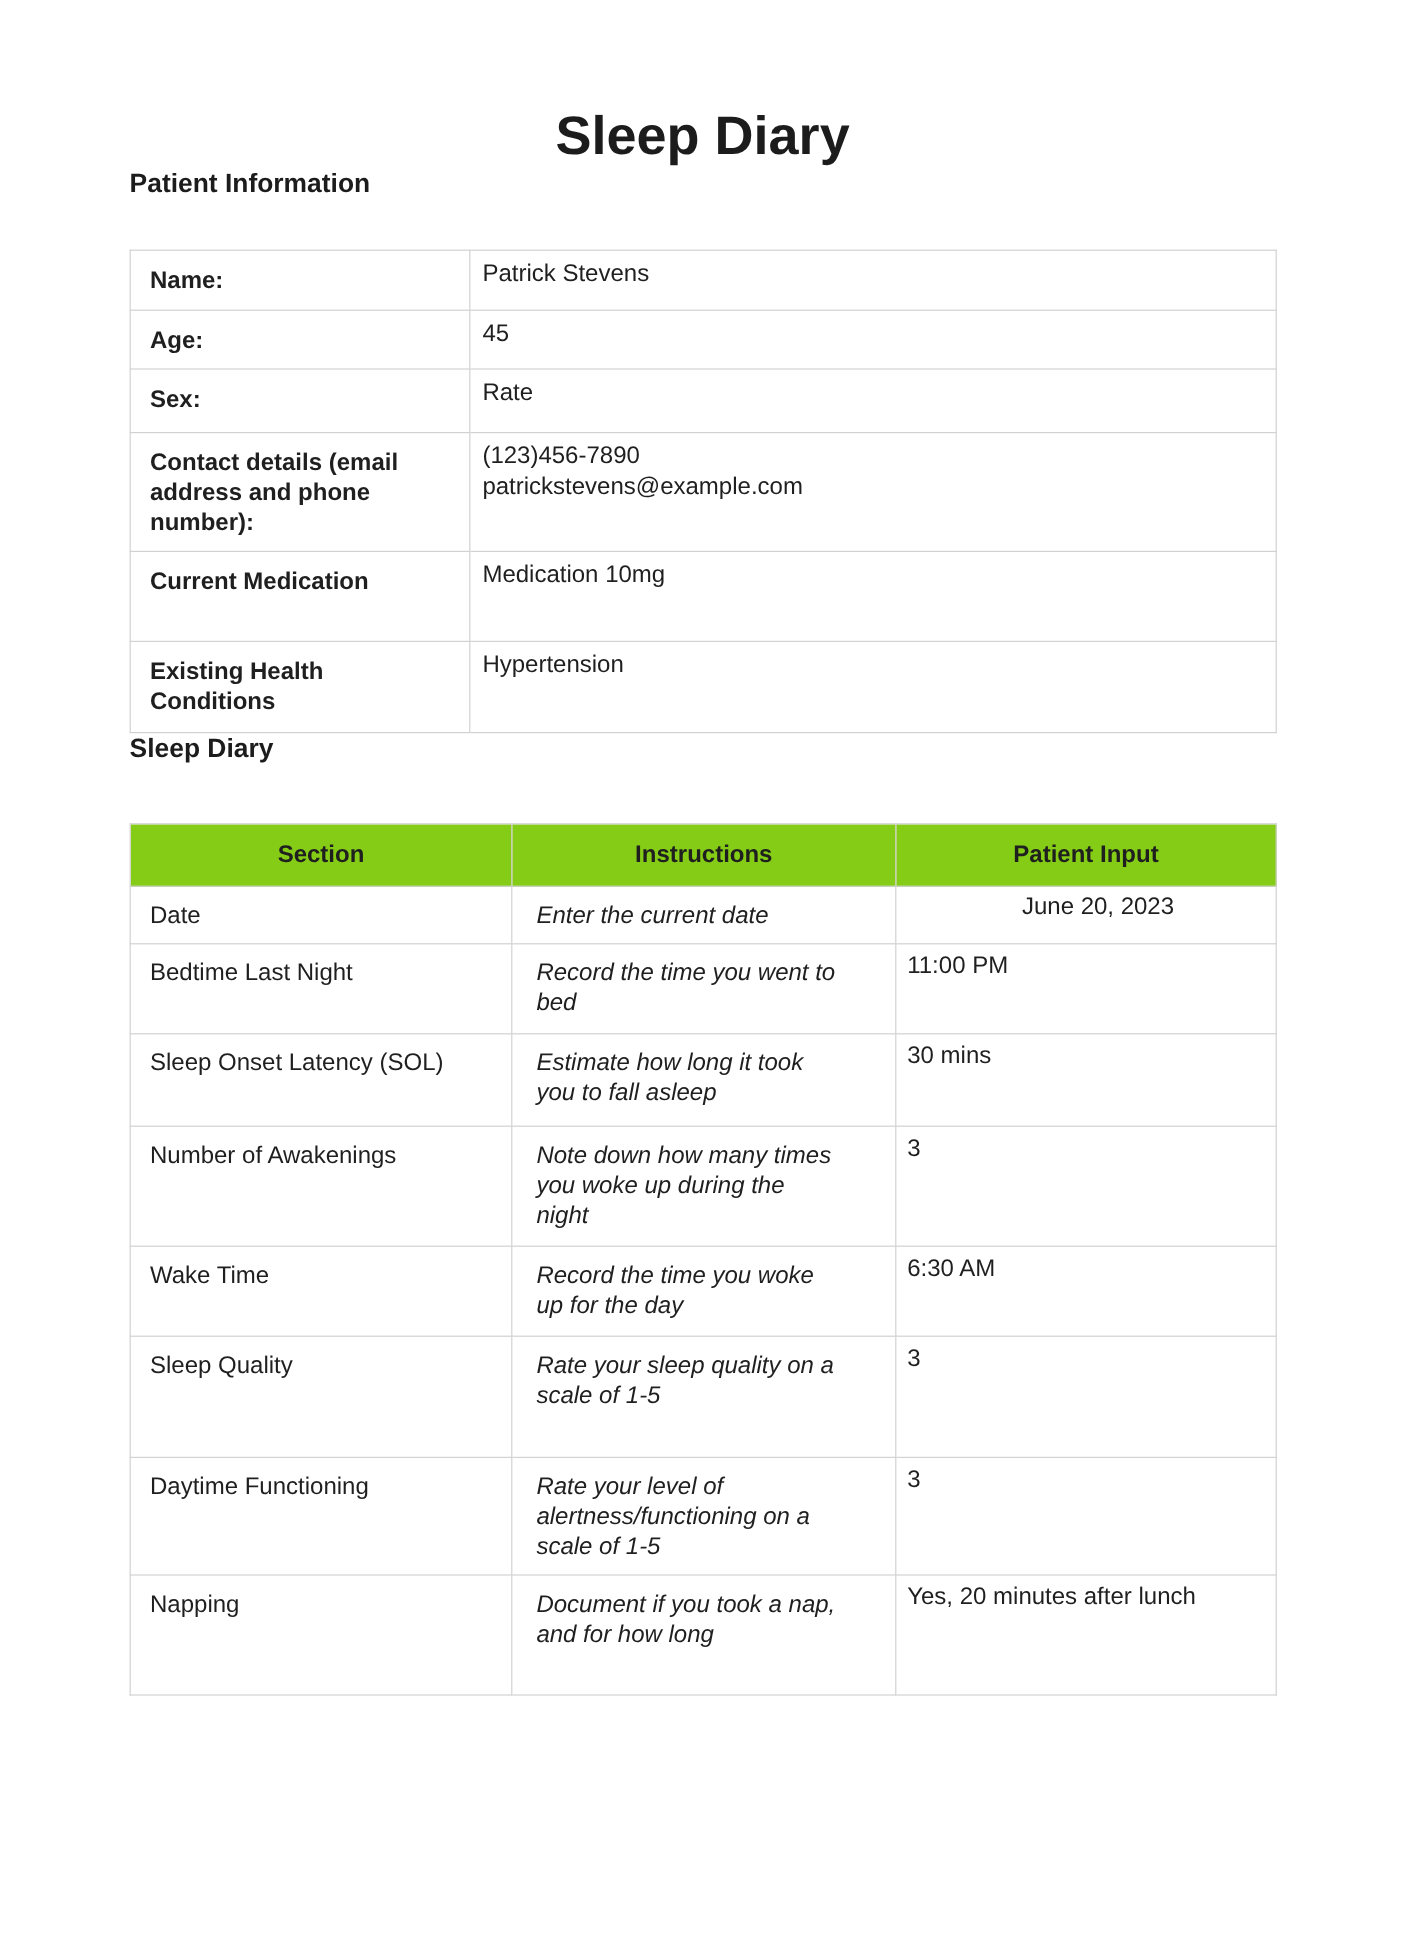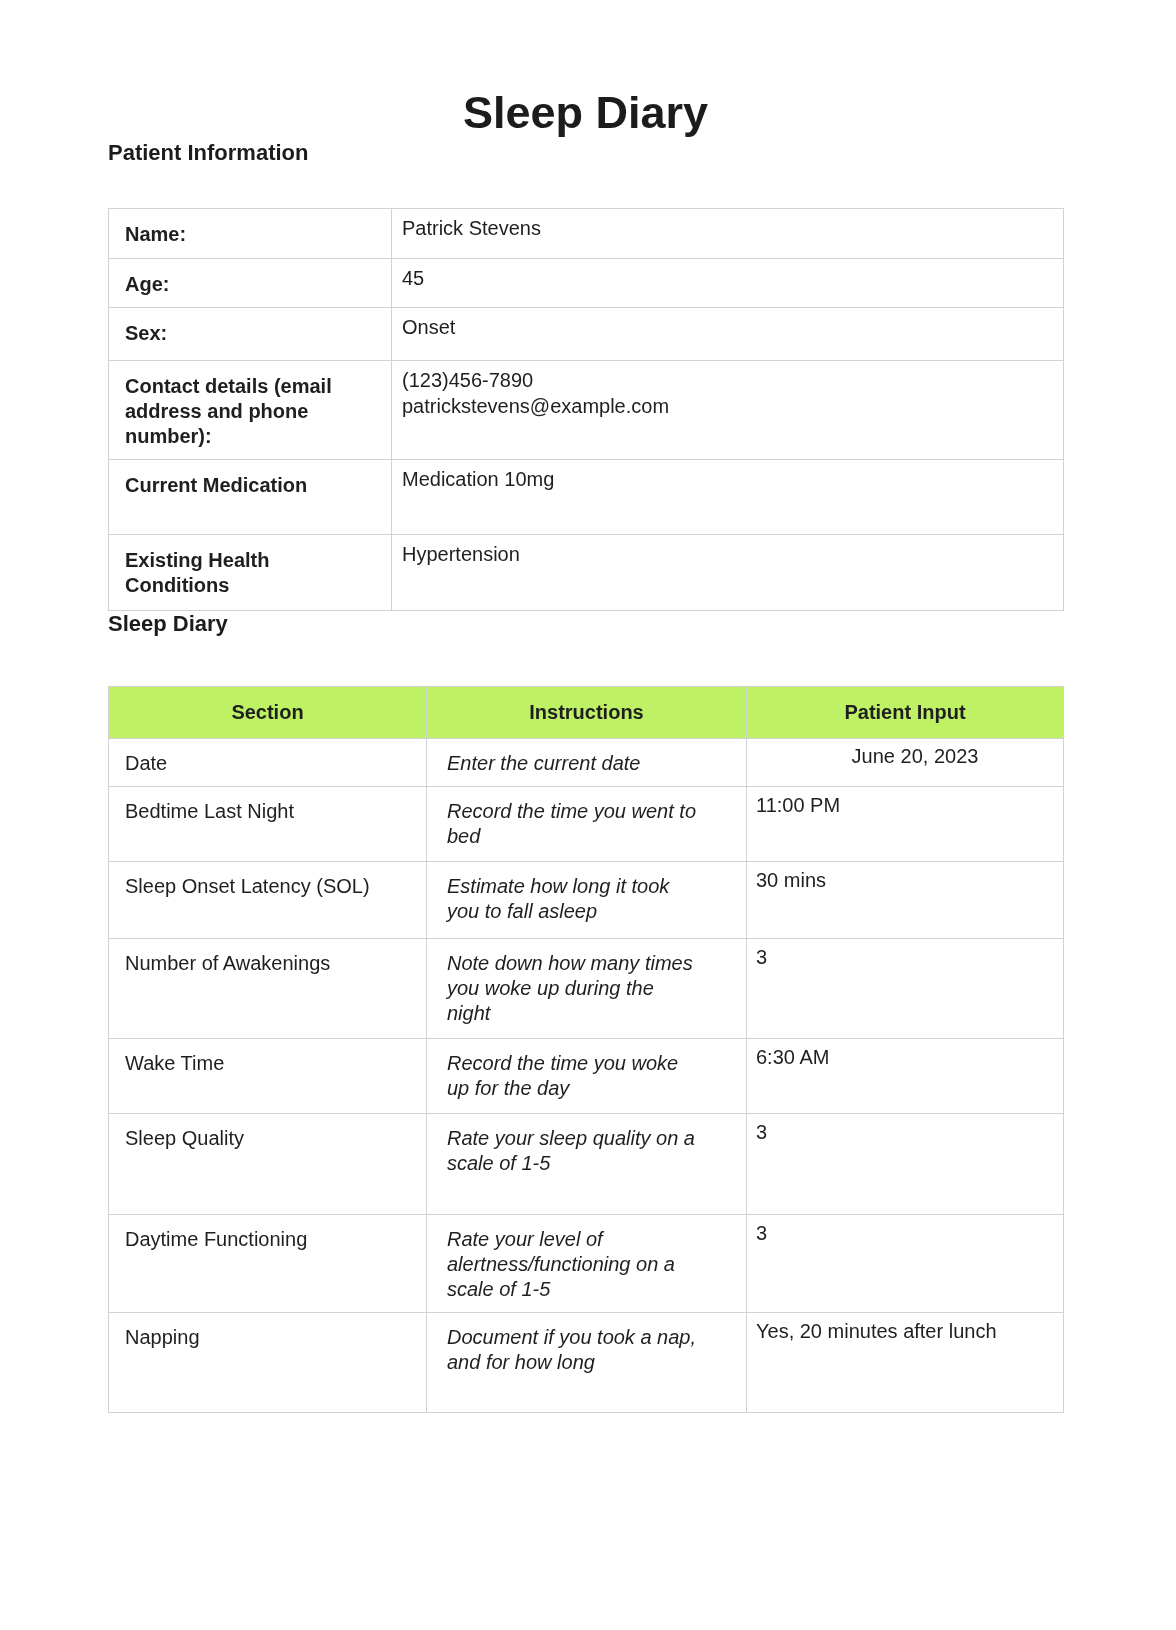--- a/index.html
+++ b/index.html
@@ -71,21 +71,21 @@
   .info-table tr:nth-child(4) > td { height: 99px; }
   .info-table tr:nth-child(5) > td { height: 75px; }
   .info-table tr:nth-child(6) > td { height: 76px; margin-top: 18px; }
 
   
   .sleep-table { margin-top: 49px; }
   .sleep-table col.c1 { width: 318px; }
   .sleep-table col.c2 { width: 320px; }
   .sleep-table col.c3 { width: 317px; }
   .sleep-table th {
-    background: #bef264;
+    background: #84cc16;
     font-weight: bold;
     padding: 13px 8px;
     line-height: 25px;
     height: 52px;
     color: #1f1f1f;
     margin-top: 23px;
   }
   .sleep-table td.section-cell {
     font-weight: normal;
     padding: 12px 50px 10px 16px;
@@ -136,21 +136,21 @@
     <td class="value-cell">Patrick Stevens</td>
   </tr>
 
   <tr>
     <td class="label-cell">Age:</td>
     <td class="value-cell">45</td>
   </tr>
 
   <tr>
     <td class="label-cell">Sex:</td>
-    <td class="value-cell">Onset</td>
+    <td class="value-cell">Rate</td>
   </tr>
 
   <tr>
     <td class="label-cell">Contact details (email address and phone number):</td>
     <td class="value-cell">(123)456-7890
 patrickstevens@example.com</td>
   </tr>
 
   <tr>
     <td class="label-cell">Current Medication</td>

